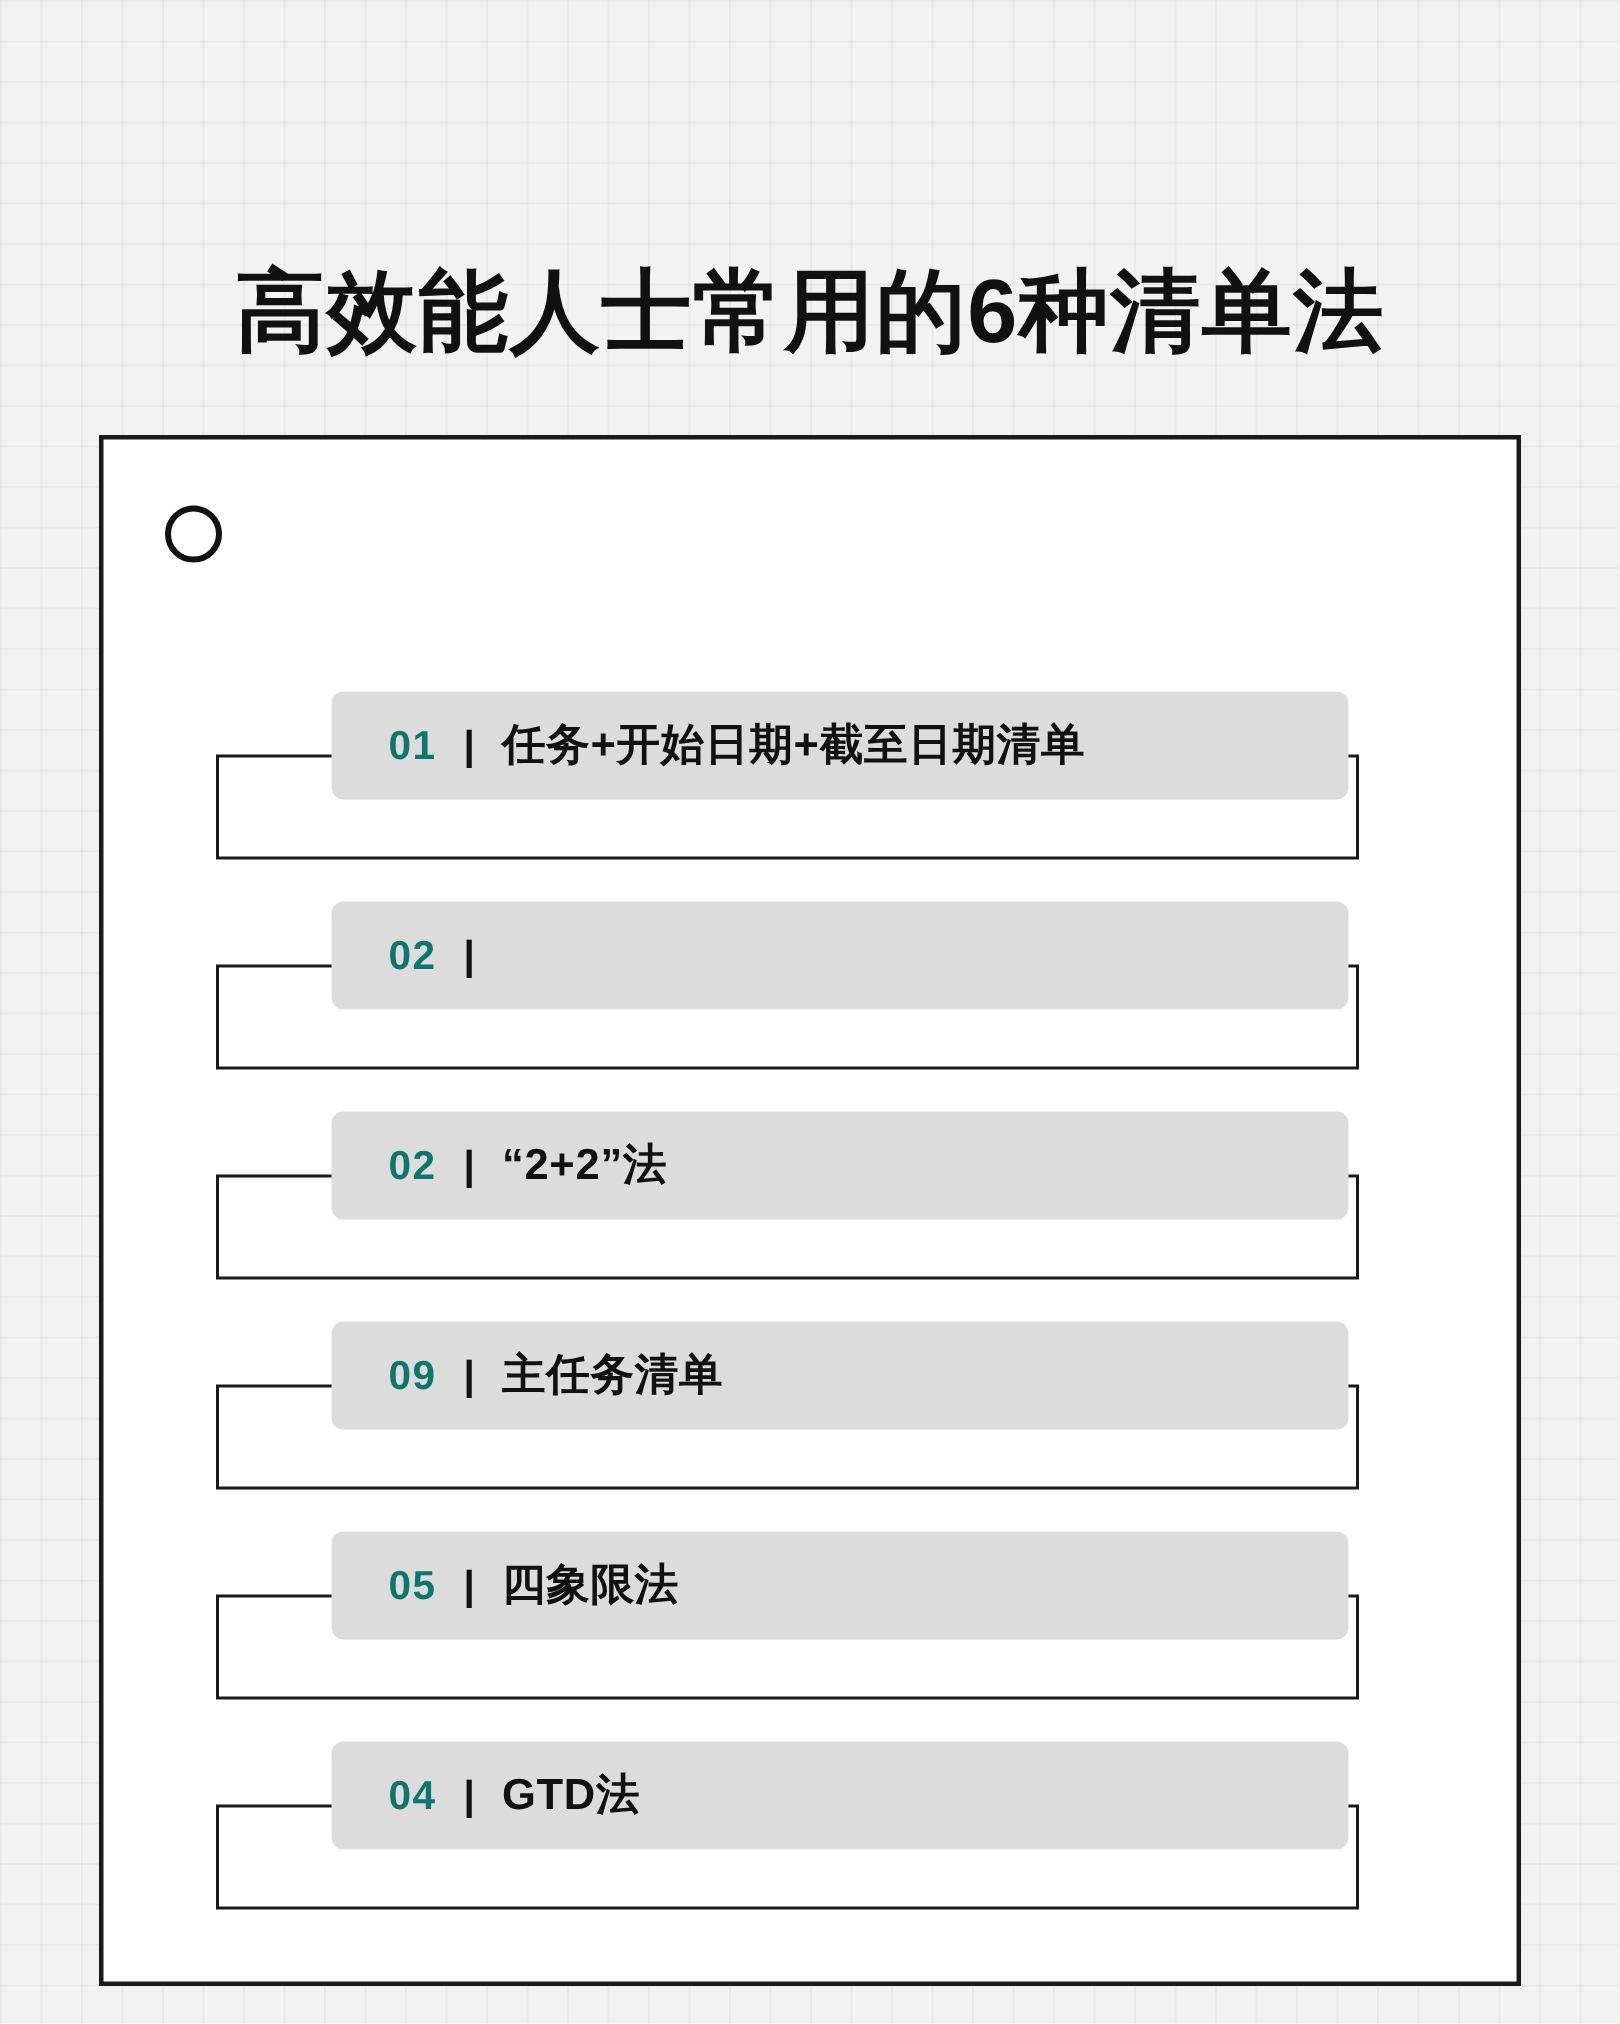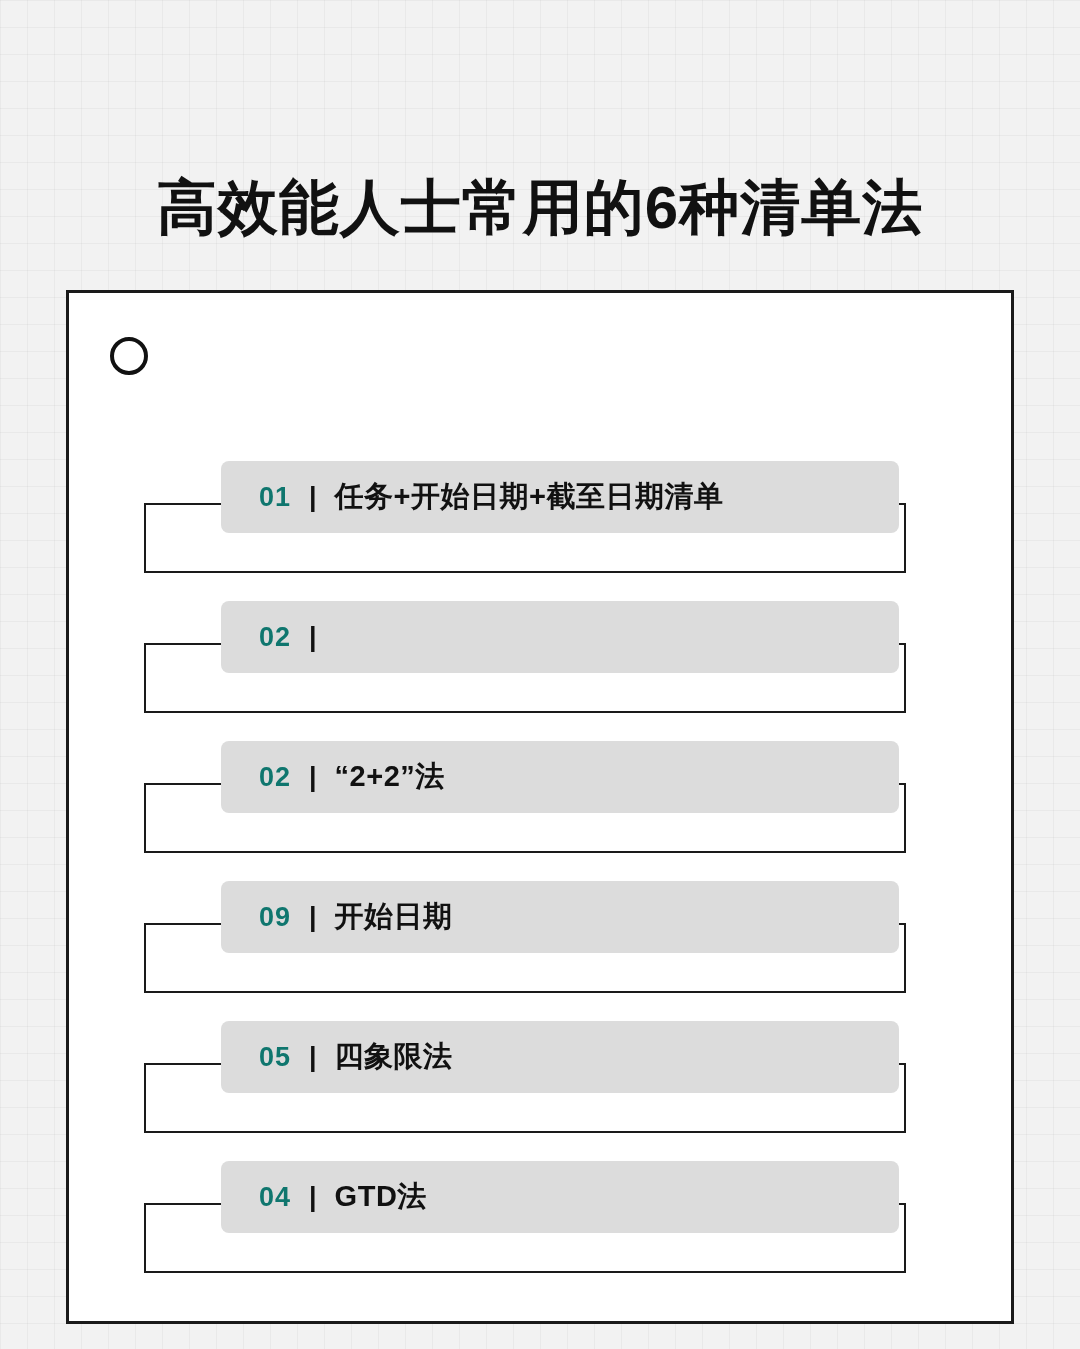--- a/index.html
+++ b/index.html
@@ -154,21 +154,21 @@
           <span class="row-sep">|</span>
           <span class="row-label">“2+2”法</span>
         </div>
       </div>
 
       <div class="row">
         <div class="row-underlay"></div>
         <div class="row-pill">
           <span class="row-num">09</span>
           <span class="row-sep">|</span>
-          <span class="row-label">开始日期</span>
+          <span class="row-label">主任务清单</span>
         </div>
       </div>
 
       <div class="row">
         <div class="row-underlay"></div>
         <div class="row-pill">
           <span class="row-num">05</span>
           <span class="row-sep">|</span>
           <span class="row-label">四象限法</span>
         </div>

